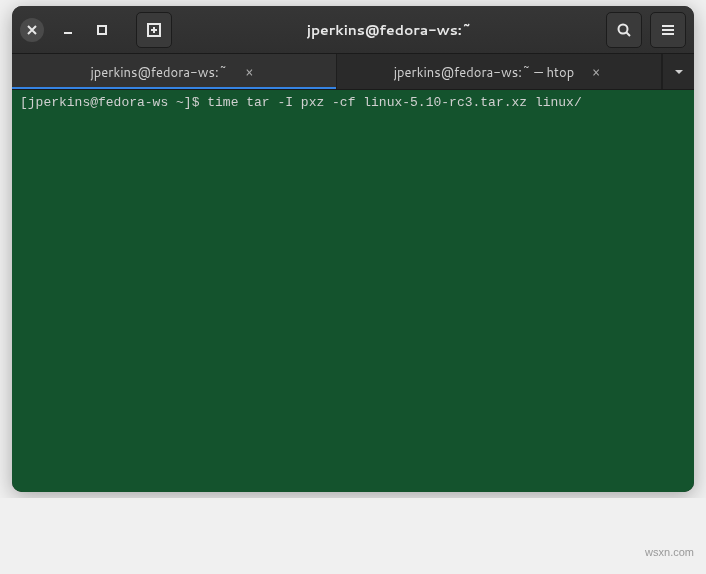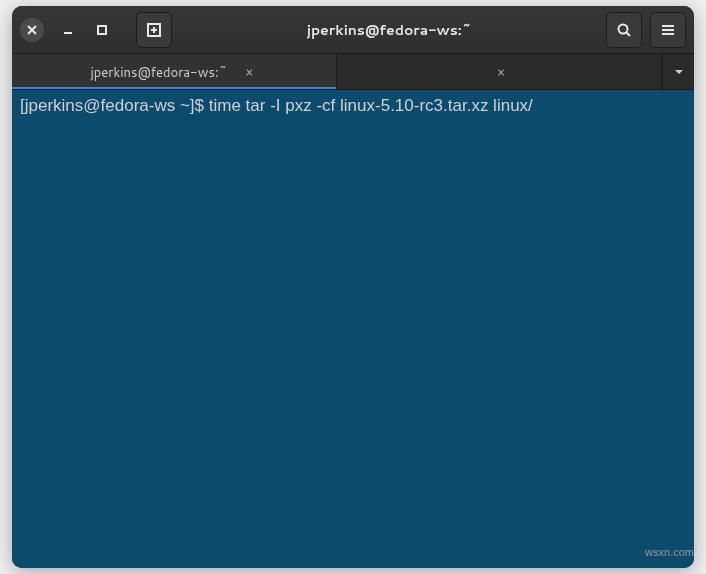--- a/index.html
+++ b/index.html
@@ -10,21 +10,21 @@
     body {
       background: #f0f0f0;
       font-family: "Cantarell", -apple-system, sans-serif;
       display: flex;
       align-items: flex-start;
       justify-content: flex-start;
       padding: 0;
     }
     .window {
       width: 682px;
-      height: 562px;
+      height: 486px;
       background: #1e1e1e;
       border-radius: 10px;
       overflow: hidden;
       margin: 6px 12px;
       box-shadow: 0 4px 20px rgba(0,0,0,0.3);
       display: flex;
       flex-direction: column;
     }
     .titlebar {
       background: #2f2f2f;
@@ -152,24 +152,24 @@
       cursor: pointer;
       border-left: 1px solid #1e1e1e;
     }
     .tabbar-menu svg {
       width: 10px;
       height: 10px;
       fill: #cfcfcf;
     }
     .terminal-body {
       flex: 1;
-      background: #0c4a6e;
+      background: #14532d;
       padding: 4px 8px;
-      font-family: Liberation Sans, sans-serif;
-      font-size: 17px;
+      font-family: Liberation Mono, monospace;
+      font-size: 13px;
       line-height: 1.4;
       color: #d0d0d0;
       overflow: hidden;
     }
     .prompt-line {
       white-space: pre;
     }
     .watermark {
       position: fixed;
       bottom: 16px;
@@ -223,20 +223,21 @@
       </div>
     </div>
   </div>
 
   <div class="tabbar">
     <div class="tab active">
       <span class="tab-label">jperkins@fedora-ws:~</span>
       <span class="tab-close">×</span>
     </div>
     <div class="tab">
+      <span class="tab-label">jperkins@fedora-ws:~ — htop</span>
       <span class="tab-close">×</span>
     </div>
     <div class="tabbar-menu">
       <svg viewBox="0 0 10 10">
           <path d="M1 3 L5 7 L9 3 Z"></path>
         </svg>
     </div>
   </div>
 
   <div class="terminal-body">

